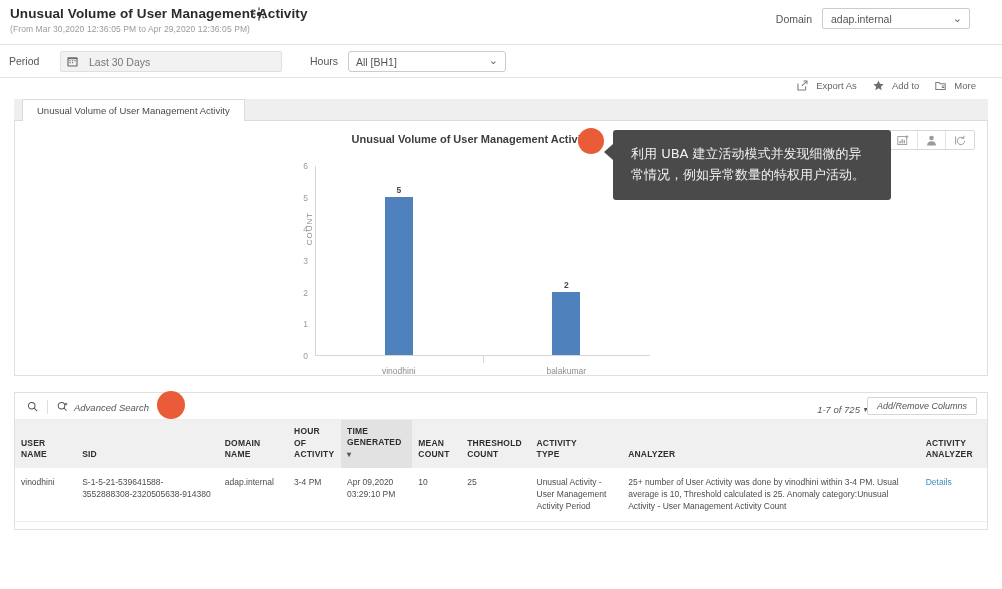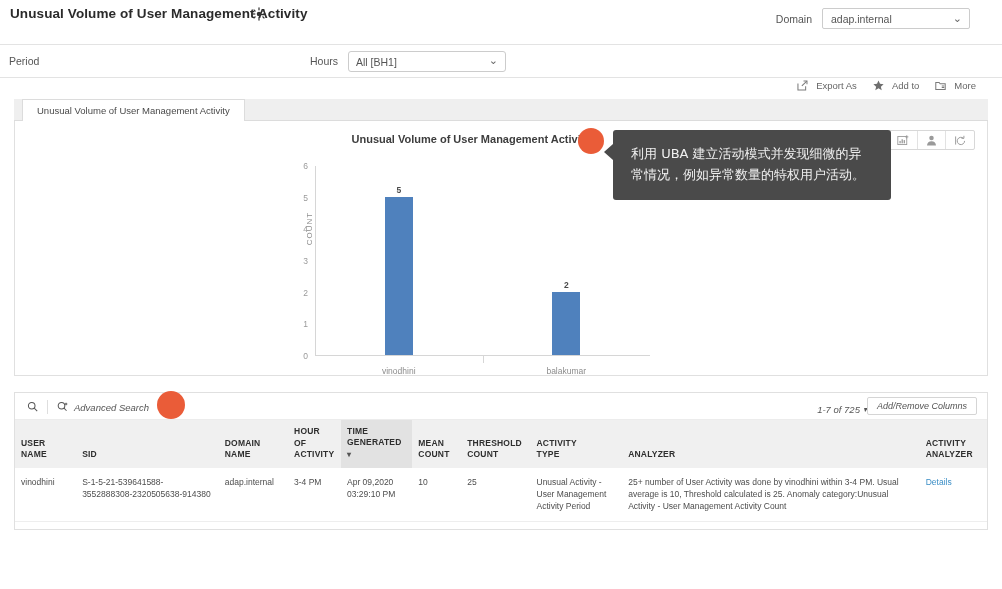--- a/index.html
+++ b/index.html
@@ -201,32 +201,47 @@
         <rect x="7.3" y="0.5" width="1.4" height="3.3"></rect>
         <rect x="7.3" y="12.2" width="1.4" height="3.3"></rect>
         <rect x="0.5" y="7.3" width="3.3" height="1.4"></rect>
         <rect x="12.2" y="7.3" width="3.3" height="1.4"></rect>
         <rect x="2.2" y="2.6" width="1.4" height="3" transform="rotate(-45 2.9 4.1)"></rect>
         <rect x="12.4" y="2.6" width="1.4" height="3" transform="rotate(45 13.1 4.1)"></rect>
         <rect x="2.2" y="10.4" width="1.4" height="3" transform="rotate(45 2.9 11.9)"></rect>
         <rect x="12.4" y="10.4" width="1.4" height="3" transform="rotate(-45 13.1 11.9)"></rect>
       </svg>
     </span>
+    <div class="hdr-sub">(From Mar 30,2020 12:36:05 PM to Apr 29,2020 12:36:05 PM)</div>
 
     <div class="domain-wrap">
       <span class="domain-label">Domain</span>
       <div class="domain-select">
         <span class="val">adap.internal</span>
         <span class="chev">⌄</span>
       </div>
     </div>
   </div>
 
   <div class="filterbar">
     <span class="f-label" id="period-label">Period</span>
+    <div class="period-box">
+      <span class="cal-icon">
+        <svg width="11" height="11" viewBox="0 0 14 14" fill="#6b6b6b">
+          <rect x="0.5" y="1.5" width="13" height="12" rx="1"></rect>
+          <rect x="2" y="4" width="10" height="8" fill="#f2f2f2"></rect>
+          <rect x="3" y="5.2" width="1.6" height="1.4" fill="#6b6b6b"></rect>
+          <rect x="6.2" y="5.2" width="1.6" height="1.4" fill="#6b6b6b"></rect>
+          <rect x="9.4" y="5.2" width="1.6" height="1.4" fill="#6b6b6b"></rect>
+          <rect x="3" y="7.8" width="1.6" height="1.4" fill="#6b6b6b"></rect>
+          <rect x="6.2" y="7.8" width="1.6" height="1.4" fill="#6b6b6b"></rect>
+        </svg>
+      </span>
+      <span class="period-val">Last 30 Days</span>
+    </div>
 
     <span class="f-label" id="hours-label">Hours</span>
     <div class="hours-box">
       <span class="hours-val">All [BH1]</span>
       <span class="chev">⌄</span>
     </div>
   </div>
 
   <div class="actions">
     <div class="action">

